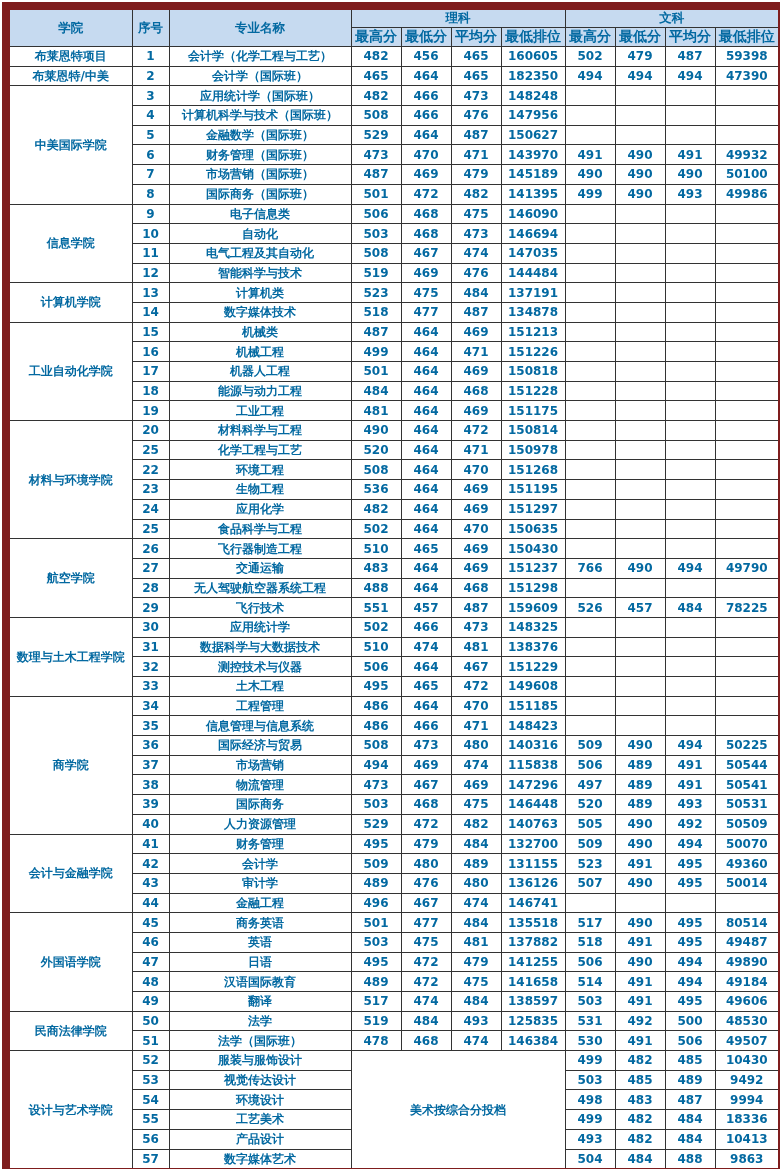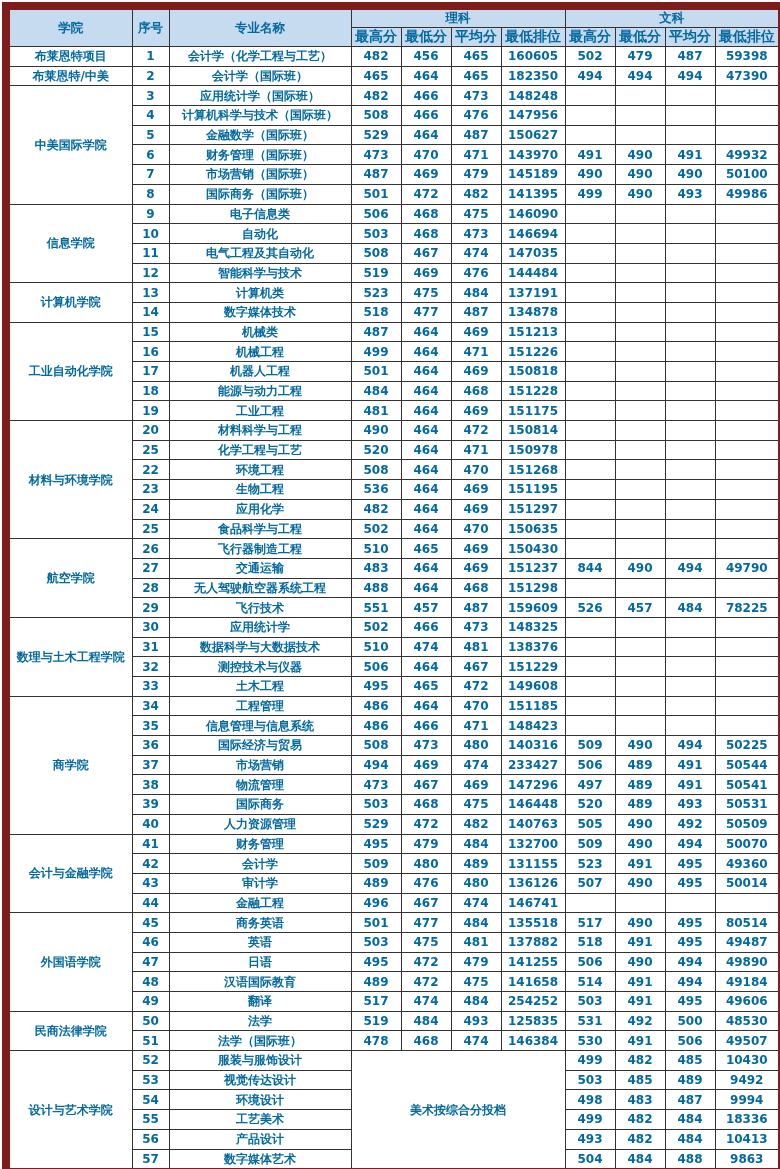--- a/index.html
+++ b/index.html
@@ -395,21 +395,21 @@
           <td class="num"></td>
           <td class="num"></td>
         </tr>
         <tr>
           <td class="num">27</td>
           <td>交通运输</td>
           <td class="num">483</td>
           <td class="num">464</td>
           <td class="num">469</td>
           <td class="num">151237</td>
-          <td class="num">844</td>
+          <td class="num">766</td>
           <td class="num">490</td>
           <td class="num">494</td>
           <td class="num">49790</td>
         </tr>
         <tr>
           <td class="num">28</td>
           <td>无人驾驶航空器系统工程</td>
           <td class="num">488</td>
           <td class="num">464</td>
           <td class="num">468</td>
@@ -516,21 +516,21 @@
           <td class="num">490</td>
           <td class="num">494</td>
           <td class="num">50225</td>
         </tr>
         <tr>
           <td class="num">37</td>
           <td>市场营销</td>
           <td class="num">494</td>
           <td class="num">469</td>
           <td class="num">474</td>
-          <td class="num">233427</td>
+          <td class="num">115838</td>
           <td class="num">506</td>
           <td class="num">489</td>
           <td class="num">491</td>
           <td class="num">50544</td>
         </tr>
         <tr>
           <td class="num">38</td>
           <td>物流管理</td>
           <td class="num">473</td>
           <td class="num">467</td>
@@ -662,21 +662,21 @@
           <td class="num">491</td>
           <td class="num">494</td>
           <td class="num">49184</td>
         </tr>
         <tr>
           <td class="num">49</td>
           <td>翻译</td>
           <td class="num">517</td>
           <td class="num">474</td>
           <td class="num">484</td>
-          <td class="num">254252</td>
+          <td class="num">138597</td>
           <td class="num">503</td>
           <td class="num">491</td>
           <td class="num">495</td>
           <td class="num">49606</td>
         </tr>
         <tr>
           <td class="college" rowspan="2">民商法律学院</td>
           <td class="num">50</td>
           <td>法学</td>
           <td class="num">519</td>

